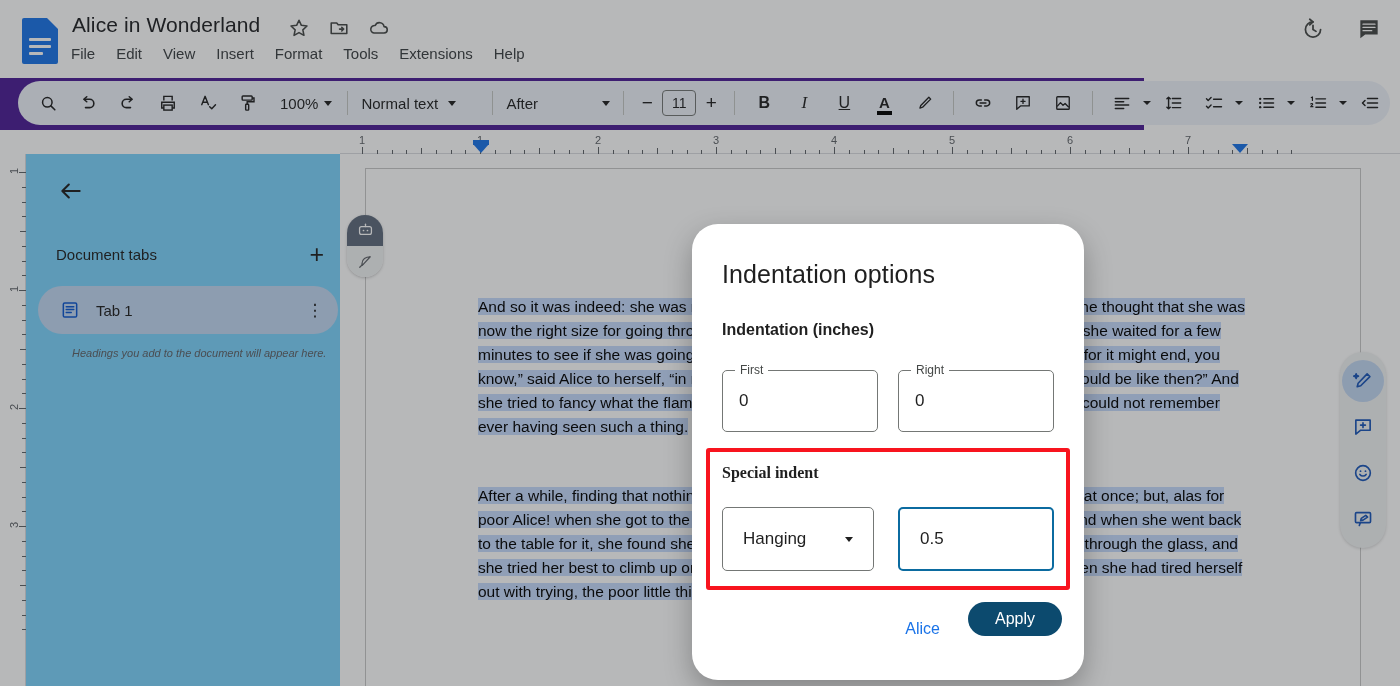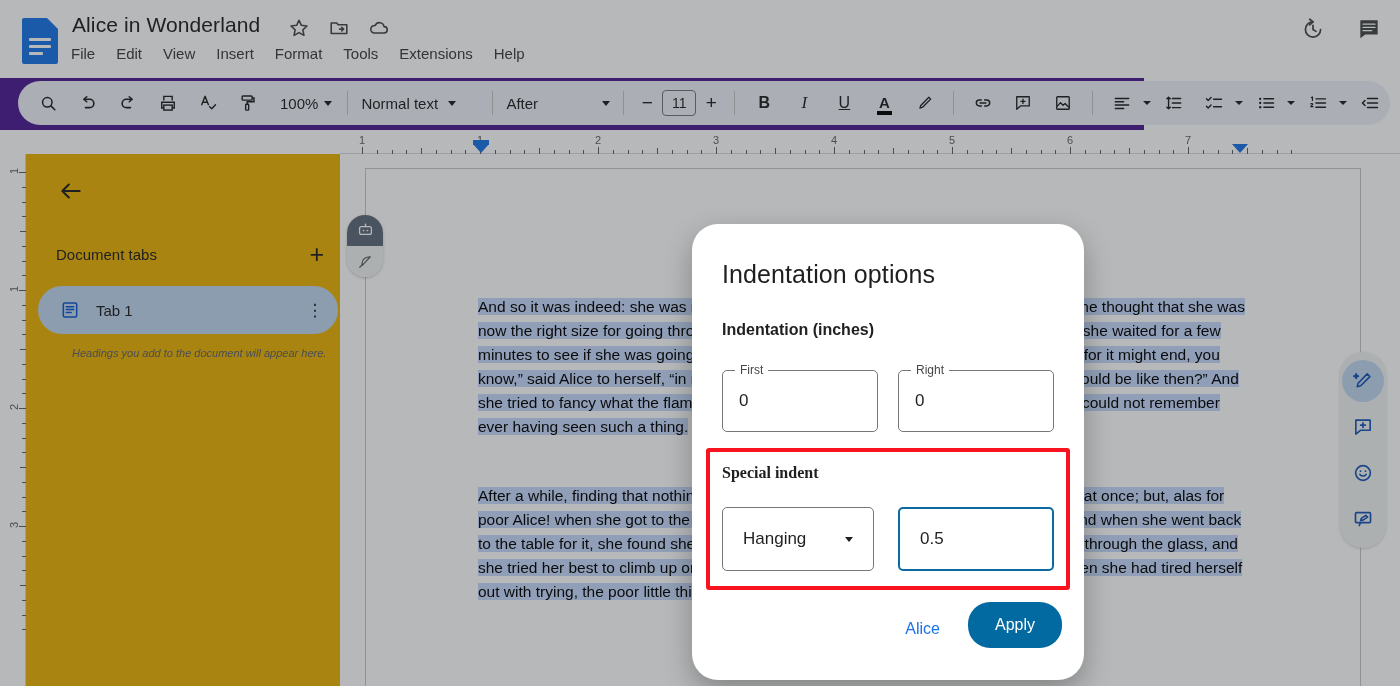--- a/index.html
+++ b/index.html
@@ -158,21 +158,21 @@
   .vruler .vtick { position: absolute; right: 0; height: 1px; background: #5f6368; }
   .vruler .vnum {
     position: absolute; right: 12px; font-size: 11px; color: #5f6368;
     transform: rotate(-90deg) translateX(50%); transform-origin: right center;
   }
   .vr-line { position: absolute; right: 0; top: 0; width: 1px; height: 100%; background: #dadce0; }
 
   
   .sidebar {
     position: absolute; left: 26px; top: 154px; width: 314px; height: 532px;
-    background: #eab308;
+    background: #7dd3fc;
   }
   .sb-back {
     position: absolute; left: 32px; top: 24px; width: 26px; height: 26px;
     color: #1f1f1f; cursor: pointer;
   }
   .sb-head {
     position: absolute; left: 30px; top: 88px; width: 268px;
     display: flex; align-items: center; justify-content: space-between;
   }
   .sb-head .sb-title { font-size: 15px; color: #1f1f1f; }
@@ -293,22 +293,22 @@
     border: 4px solid #f8141e; border-radius: 3px;
     pointer-events: none;
   }
   .btn-cancel {
     position: absolute; right: 132px; top: 386px;
     font-size: 16px; color: #1a73e8; font-weight: 500;
     padding: 10px 12px; cursor: pointer;
   }
   .btn-apply {
     position: absolute; right: 22px; top: 378px;
-    background: #0369a1; color: #fff; font-size: 16px; font-weight: 500;
-    padding: 14px 27px; border-radius: 22px; cursor: pointer;
+    background: #0c4a6e; color: #fff; font-size: 16px; font-weight: 500;
+    padding: 8px 27px; border-radius: 22px; cursor: pointer;
   }
 </style>
 </head>
 <body>
 
 <div id="app">
 
   <div class="header">
     <div class="docs-logo">
       <div class="docs-logo-lines">

